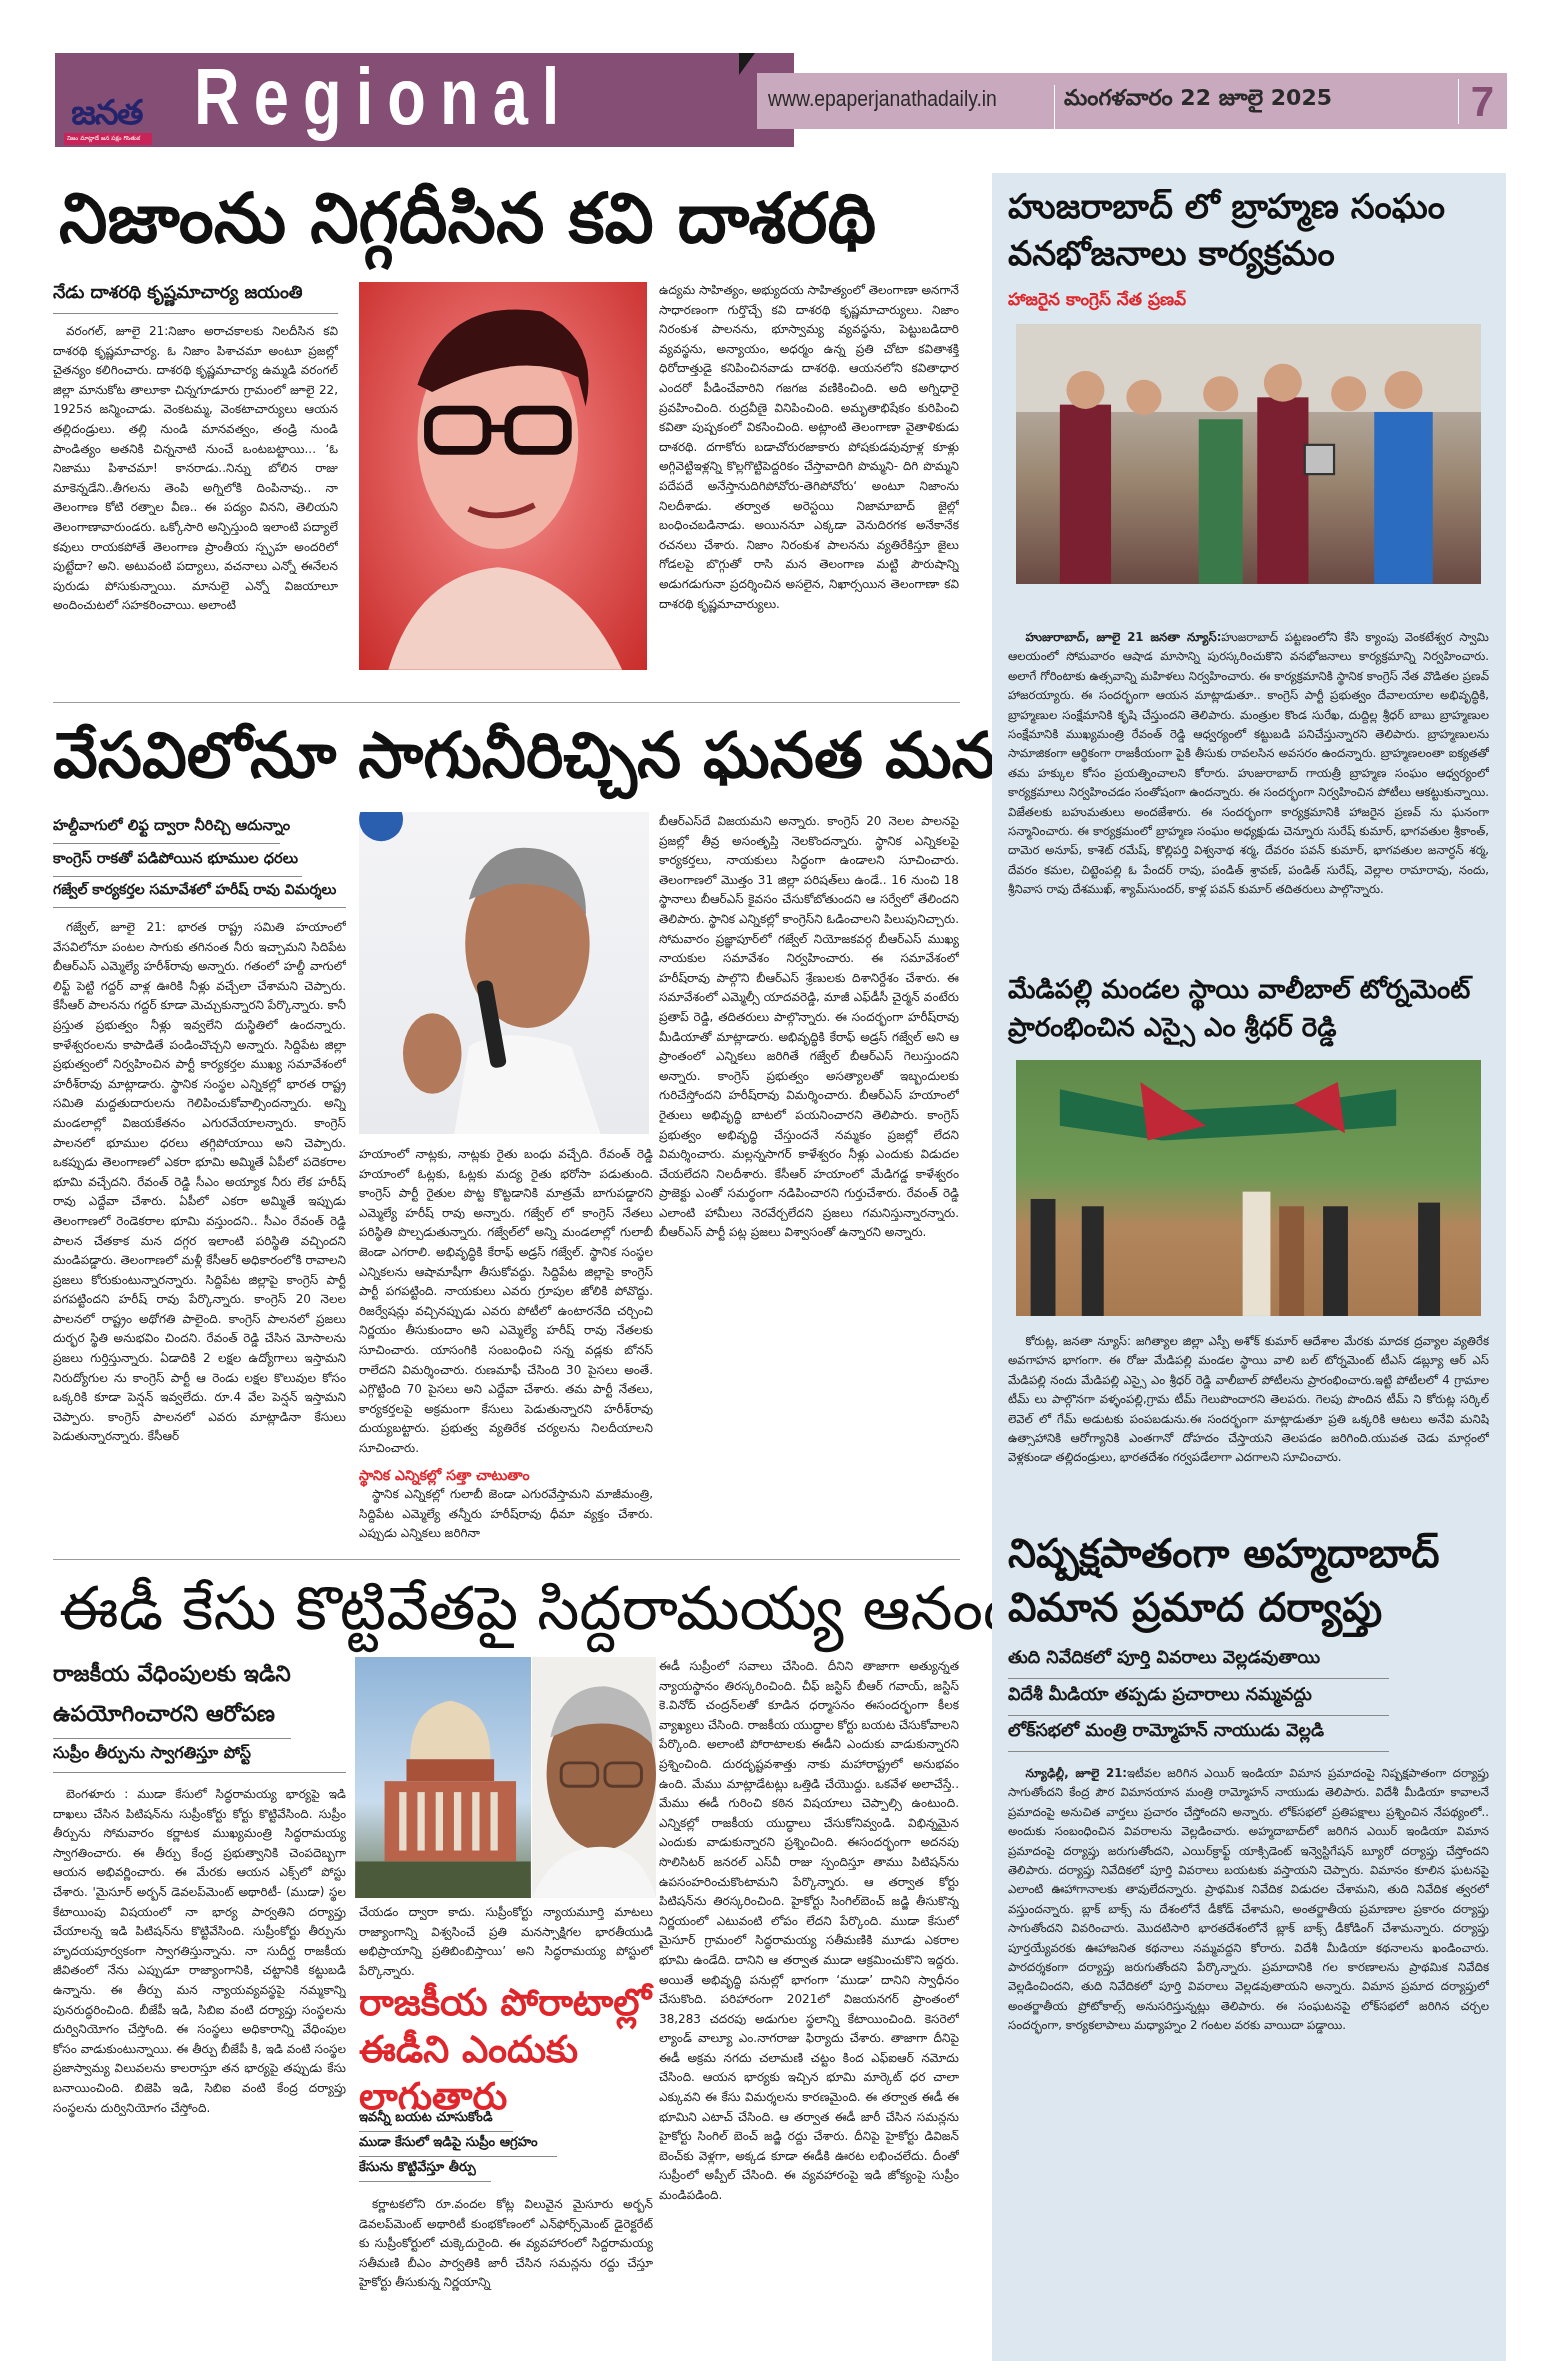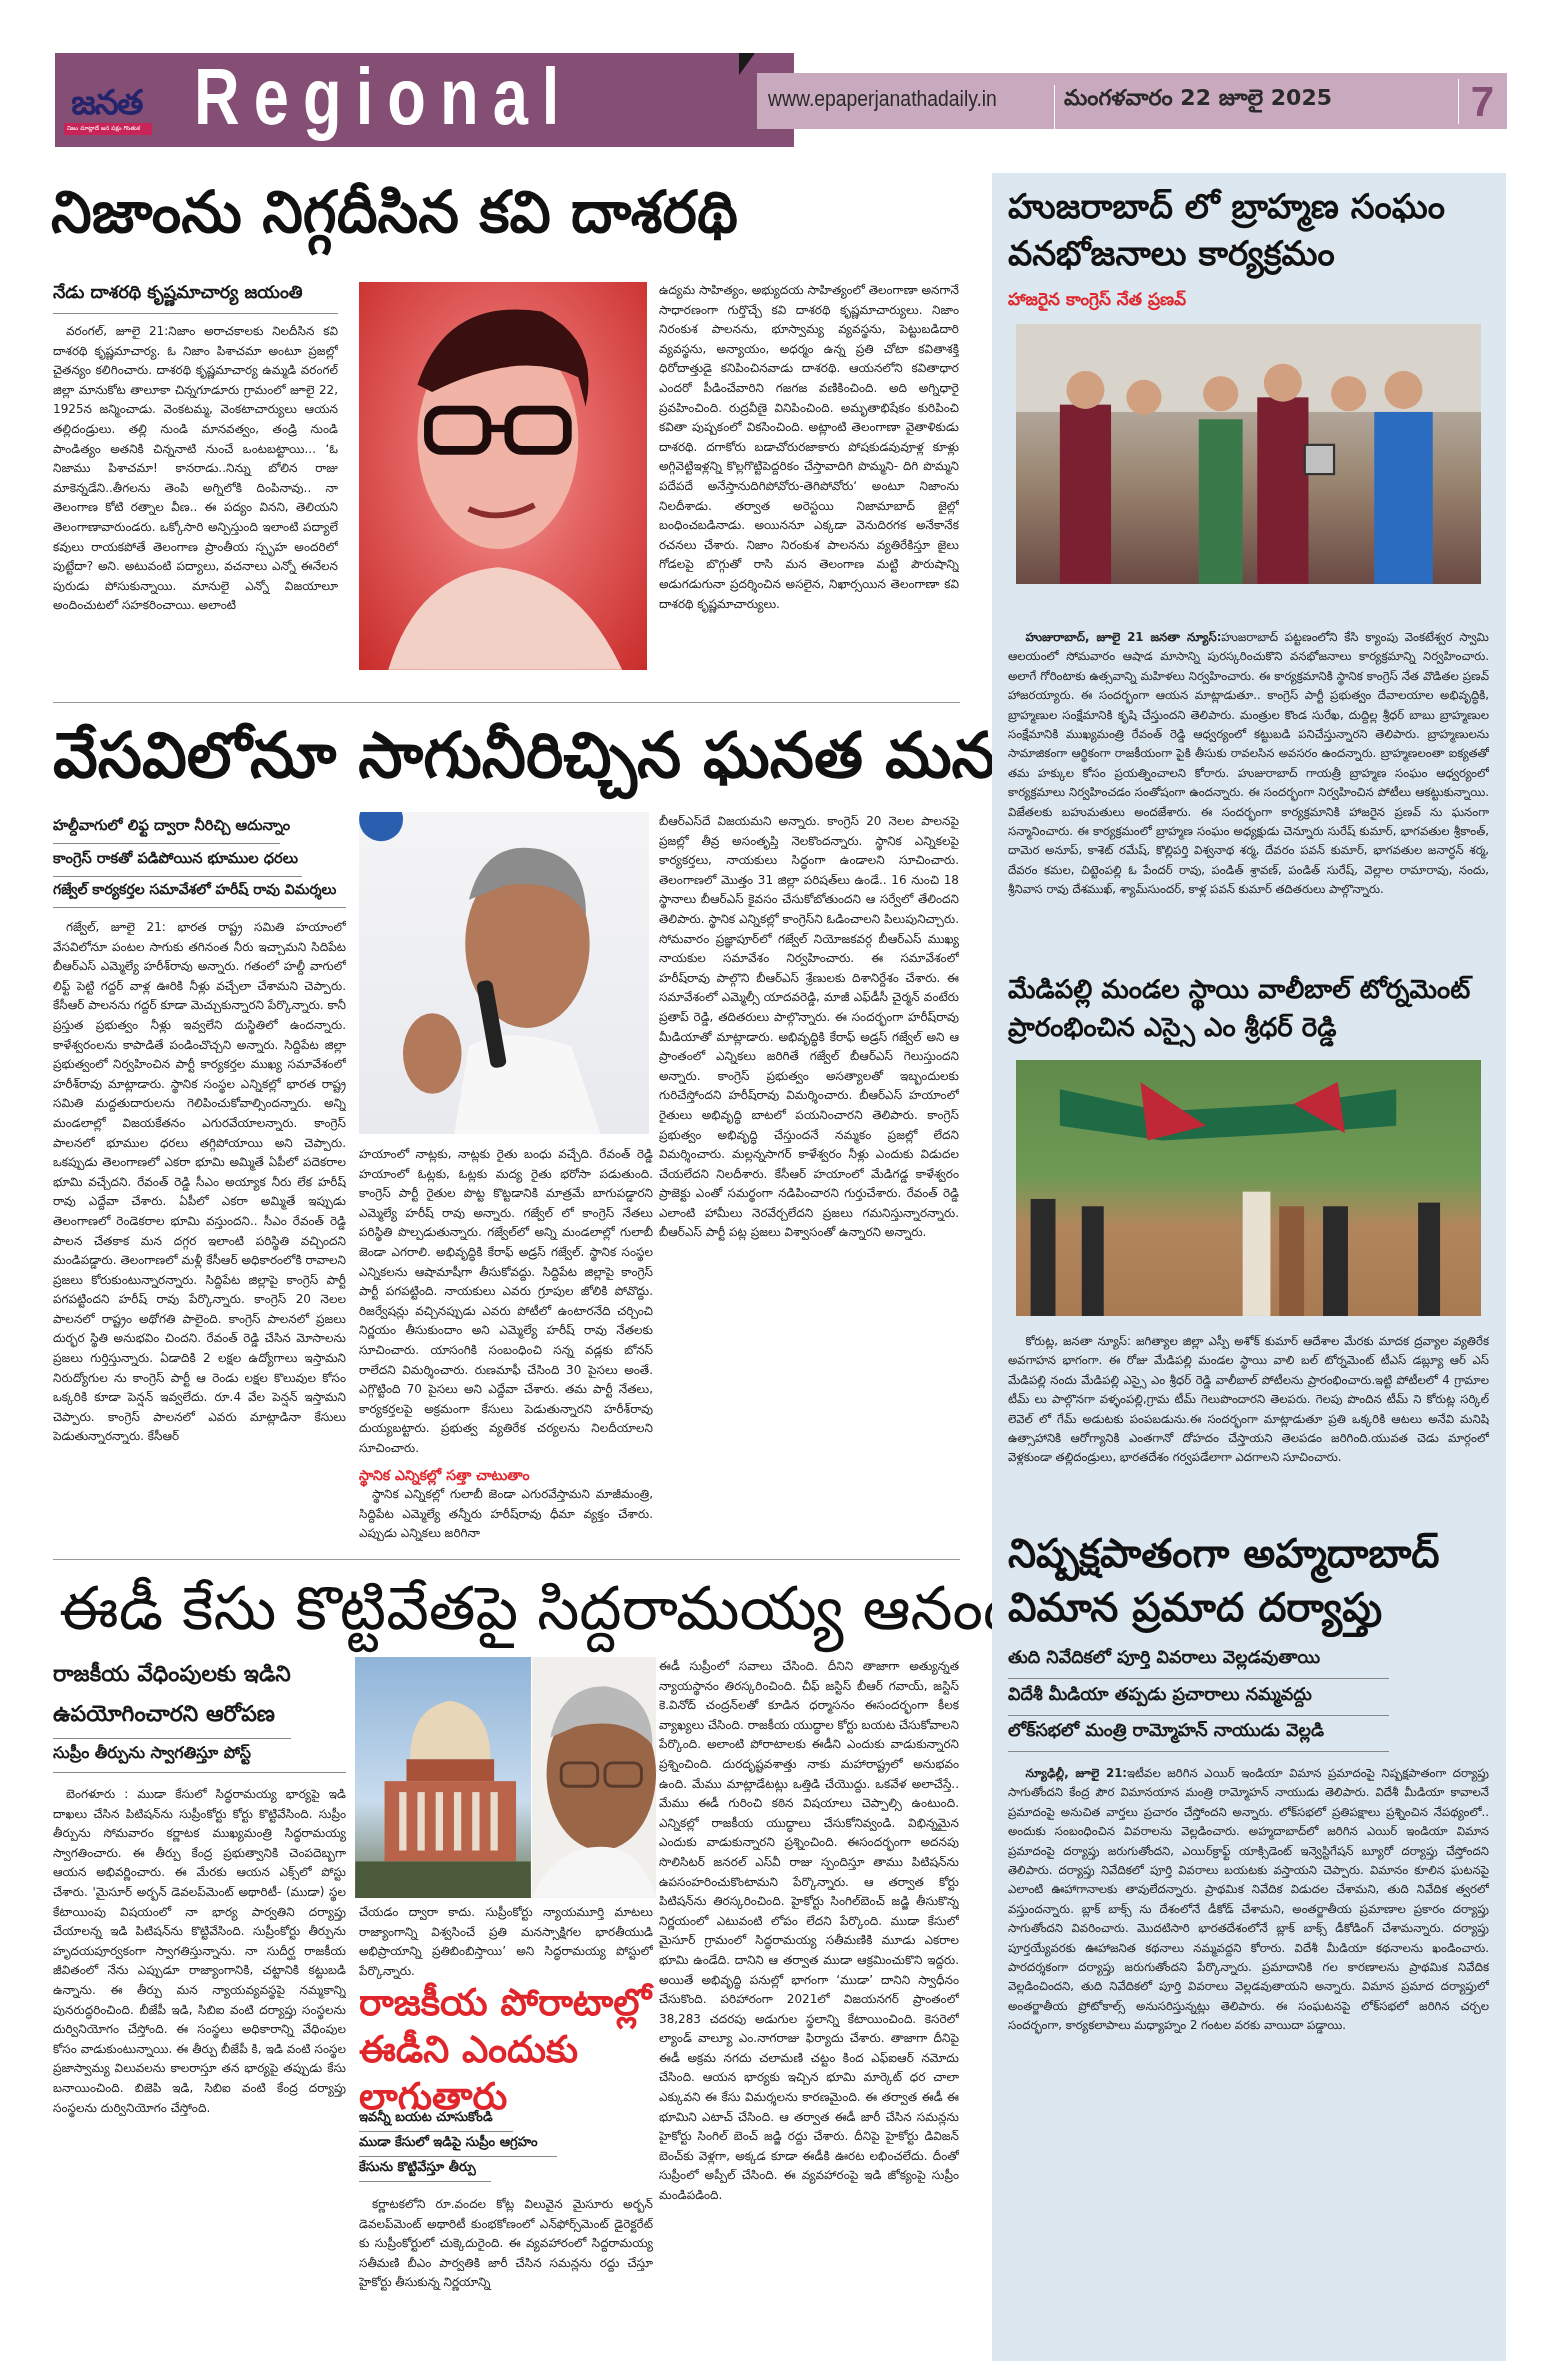--- a/index.html
+++ b/index.html
@@ -1,21 +1,21 @@
 <!DOCTYPE html>
 <html style="font-size:11.7px"><head>
 <meta charset="utf-8">
 <style>
 *{box-sizing:border-box;margin:0;padding:0}
 html,body{width:1556px;height:2377px;background:#fff;overflow:hidden}
 body{font-family:"DejaVu Sans",sans-serif;color:#1a1a1a;position:relative}
 .abs{position:absolute}
 
 #mast{left:55px;top:53px;width:739px;height:94px;background:#854e74}
-#logo{left:64px;top:82px;width:88px;height:59px}
+#logo{left:64px;top:92px;width:88px;height:59px}
 #logo .lg{font-size:34px;font-weight:bold;color:#23246b;position:absolute;left:7.3px;top:0;letter-spacing:-1.5px}
 #logo .band{position:absolute;left:0;top:41px;width:88px;height:11.7px;background:#c8245a;color:#fff;font-size:5.9px;line-height:11.7px;padding-left:2.9px;white-space:nowrap;overflow:hidden}
 #section{left:194px;top:57px;font-family:"Liberation Sans",sans-serif;font-weight:bold;color:#fff;font-size:79px;letter-spacing:17.6px;transform:scaleX(.8);transform-origin:left top;line-height:80px}
 #tri{left:739px;top:53px;width:0;height:0;border-left:16px solid #1a1a1a;border-top:0 solid transparent;border-bottom:22px solid transparent}
 #urlbar{left:757px;top:73px;width:750px;height:56px;background:#c9a9bd}
 #url{left:768px;top:86px;font-family:"Liberation Sans",sans-serif;font-size:22px;color:#2a2a2a;transform:scaleX(.88);transform-origin:left}
 #date{left:1054px;top:85px;font-size:22px;font-weight:bold;color:#2a2a2a;border-left:0.7px solid #fff;padding-left:9px;height:56px}
 #pgno{left:1458px;top:79px;font-family:"Liberation Sans",sans-serif;font-size:42px;font-weight:bold;color:#854e74;border-left:0.7px solid #fff;padding-left:11.7px;line-height:45px}
 
 .h1{font-weight:bold;color:#111;line-height:1.1;white-space:nowrap}
@@ -37,21 +37,21 @@
   <span class="lg">జనత</span>
   <span class="band">నిజం మాట్లాడే జన పక్షం గొంతుక</span>
 </div>
 <div id="section" class="abs">Regional</div>
 <div id="tri" class="abs"></div>
 <div id="urlbar" class="abs"></div>
 <div id="url" class="abs">www.epaperjanathadaily.in</div>
 <div id="date" class="abs">మంగళవారం 22 జూలై 2025</div>
 <div id="pgno" class="abs">7</div>
 
-<div class="abs h1" style="left:51px;top:181px;font-size:58px">నిజాంను నిగ్గదీసిన కవి దాశరథి</div>
+<div class="abs h1" style="left:59px;top:181px;font-size:69px">నిజాంను నిగ్గదీసిన కవి దాశరథి</div>
 <div class="abs sub" style="left:53px;top:278px;width:285px;font-size:17.6px">నేడు దాశరథి కృష్ణమాచార్య జయంతి</div>
 <div class="abs body" style="left:53px;top:322px;width:285px;height:370px;text-indent:13px">
   <b>వరంగల్, జూలై 21:</b><span>నిజాం అరాచకాలకు నిలదీసిన కవి దాశరథి కృష్ణమాచార్య. ఓ నిజాం పిశాచమా అంటూ ప్రజల్లో చైతన్యం కలిగించారు. దాశరథి కృష్ణమాచార్య ఉమ్మడి వరంగల్ జిల్లా మానుకోట తాలూకా చిన్నగూడూరు గ్రామంలో జూలై 22, 1925న జన్మించాడు. వెంకటమ్మ, వెంకటాచార్యులు ఆయన తల్లిదండ్రులు. తల్లి నుండి మానవత్వం, తండ్రి నుండి పాండిత్యం అతనికి చిన్ననాటి నుంచే ఒంటబట్టాయి... ‘ఓ నిజాము పిశాచమా! కానరాడు..నిన్ను బోలిన రాజు మాకెన్నడేని..తీగలను తెంపి అగ్నిలోకి దింపినావు.. నా తెలంగాణ కోటి రత్నాల వీణ.. ఈ పద్యం వినని, తెలియని తెలంగాణావారుండరు. ఒక్కోసారి అన్పిస్తుంది ఇలాంటి పద్యాలే కవులు రాయకపోతే తెలంగాణ ప్రాంతీయ స్పృహ అందరిలో పుట్టేదా? అని. అటువంటి పద్యాలు, వచనాలు ఎన్నో ఈనేలన పురుడు పోసుకున్నాయి. మానులై ఎన్నో విజయాలూ అందించుటలో సహకరించాయి. అలాంటి</span>
 </div>
 <div class="abs photo" style="left:359px;top:282px;width:288px;height:388px;background:radial-gradient(ellipse at 50% 45%,#f3a2a0 0%,#e56866 40%,#c82c2a 100%)">
   <svg width="288" height="388" viewBox="0 0 394 530">
     <ellipse cx="190" cy="215" rx="110" ry="150" fill="#f0b3a6"></ellipse>
     <path d="M80 140 Q120 20 250 40 Q330 80 310 170 L300 130 Q220 90 100 150Z" fill="#3a0f10"></path>
     <rect x="95" y="175" width="80" height="55" rx="18" fill="none" stroke="#1e0c0c" stroke-width="12"></rect>
     <rect x="205" y="175" width="80" height="55" rx="18" fill="none" stroke="#1e0c0c" stroke-width="12"></rect>

